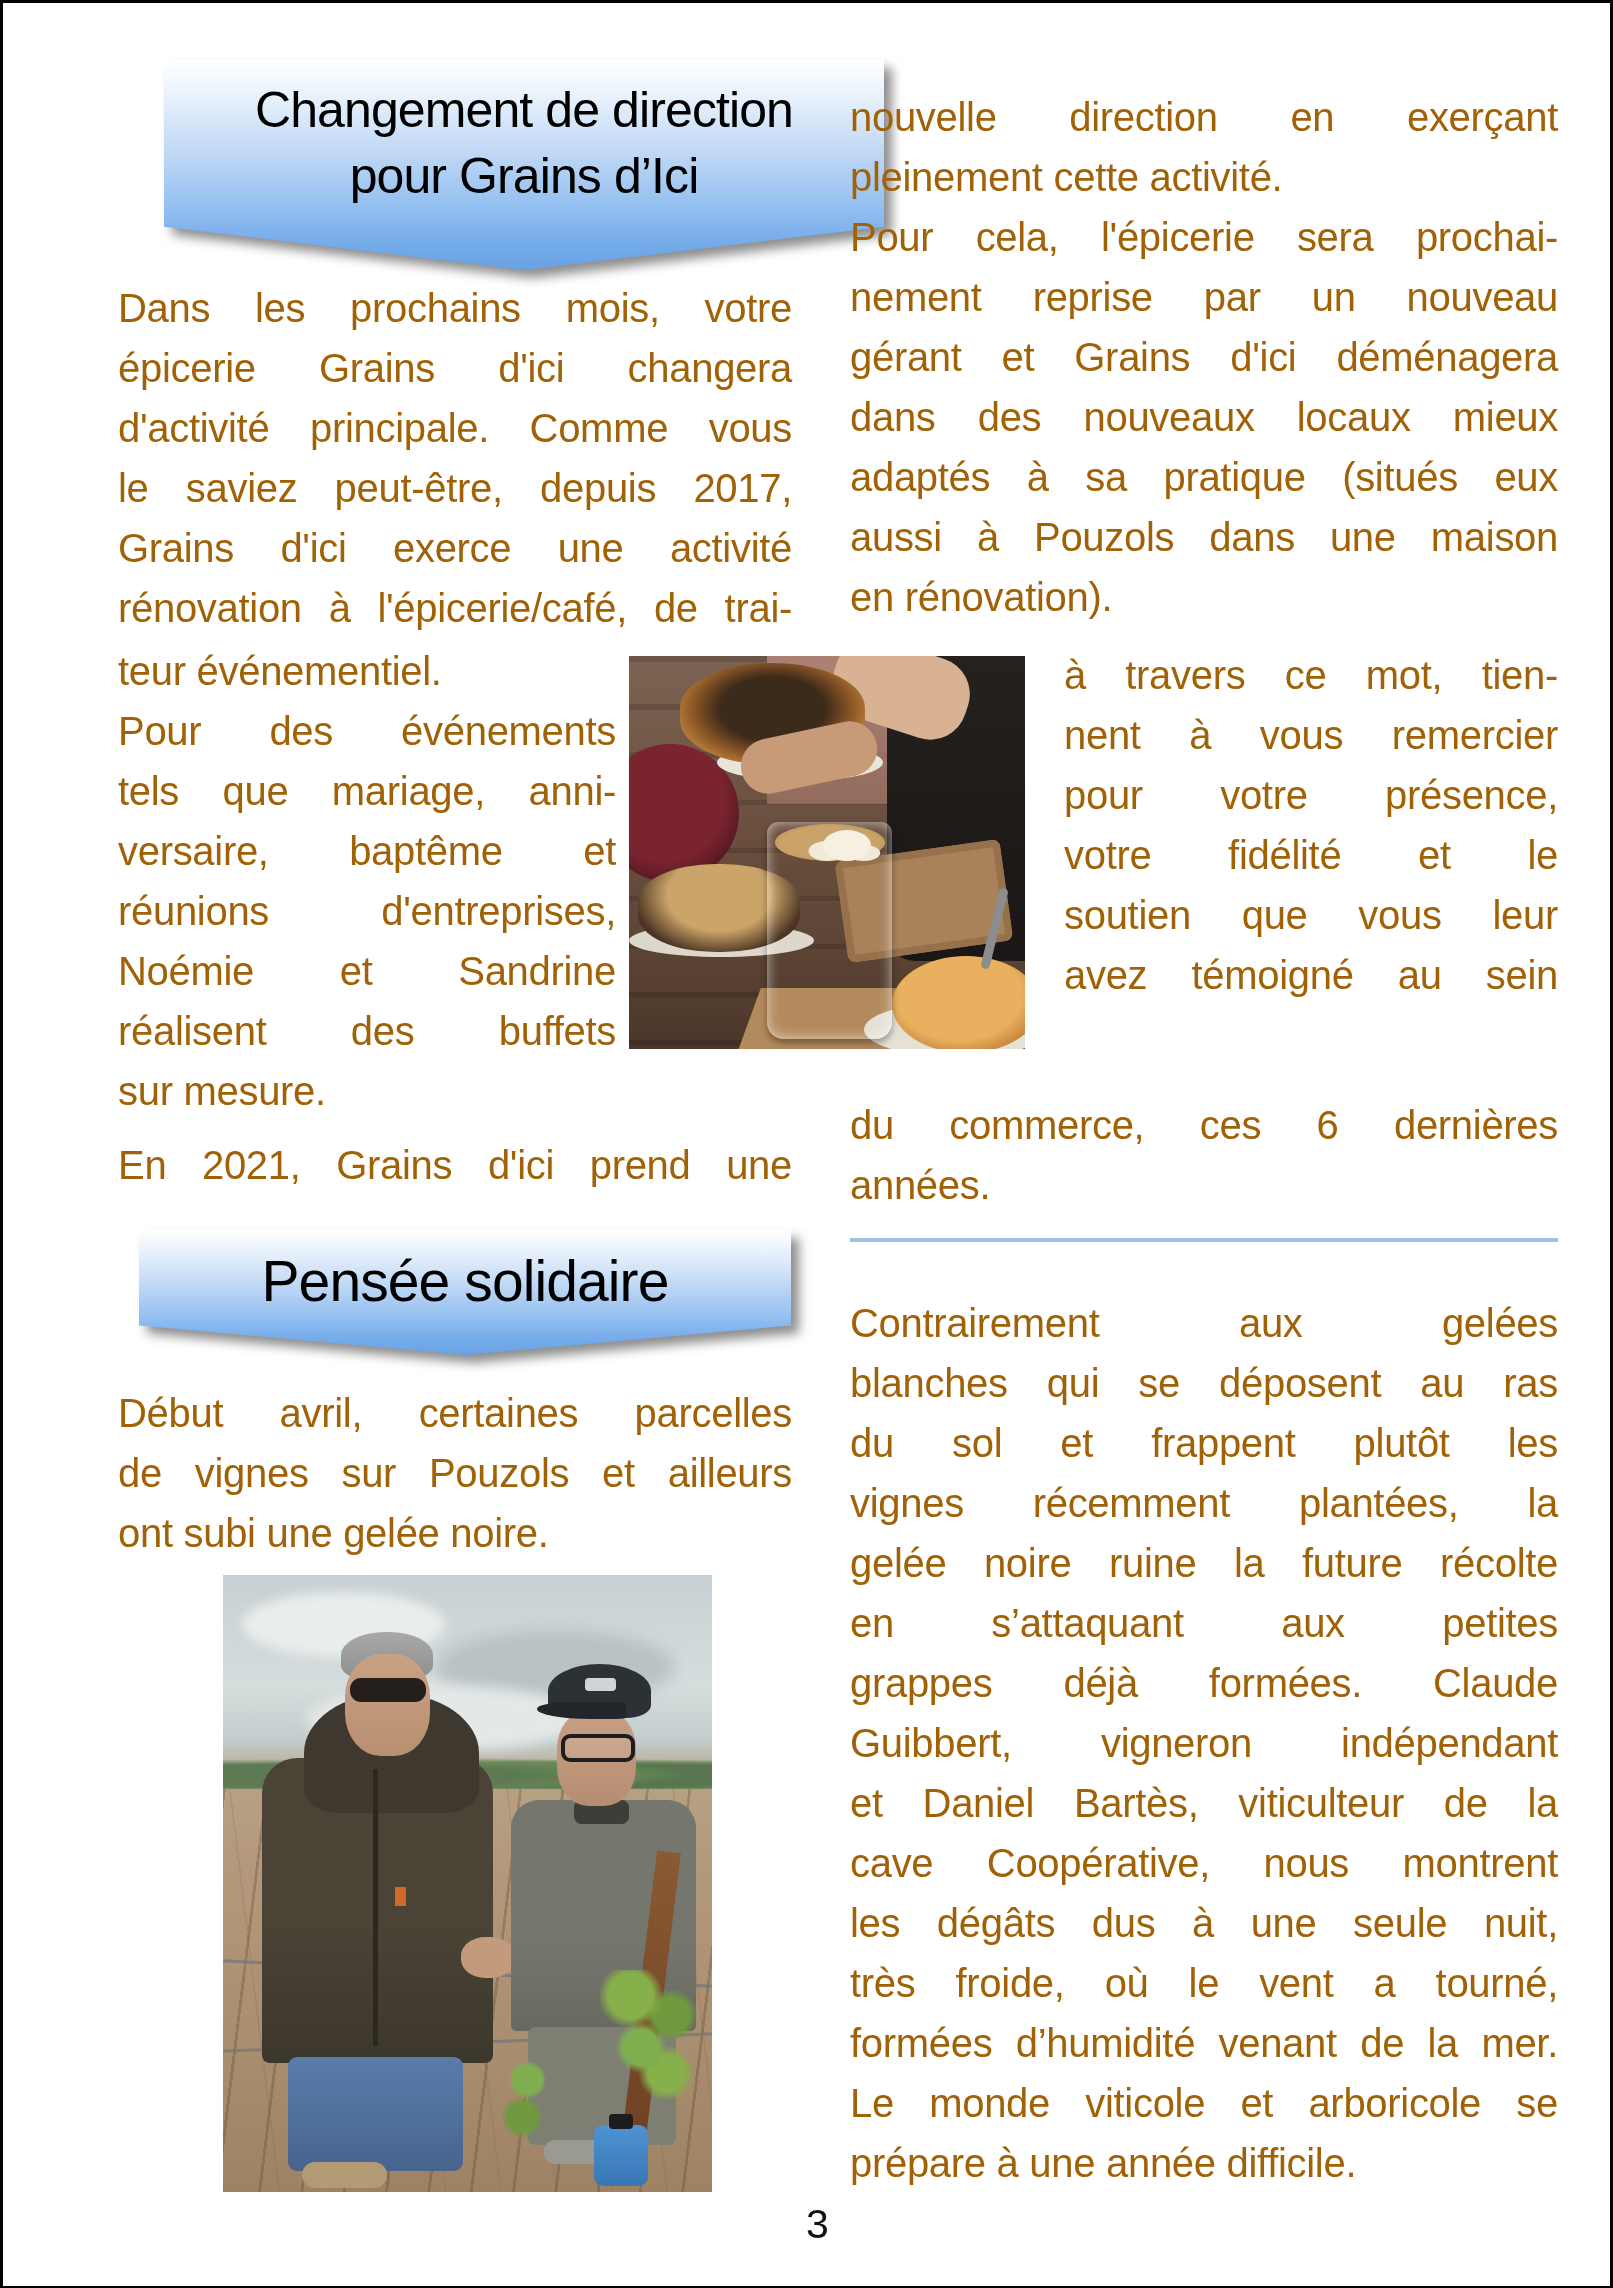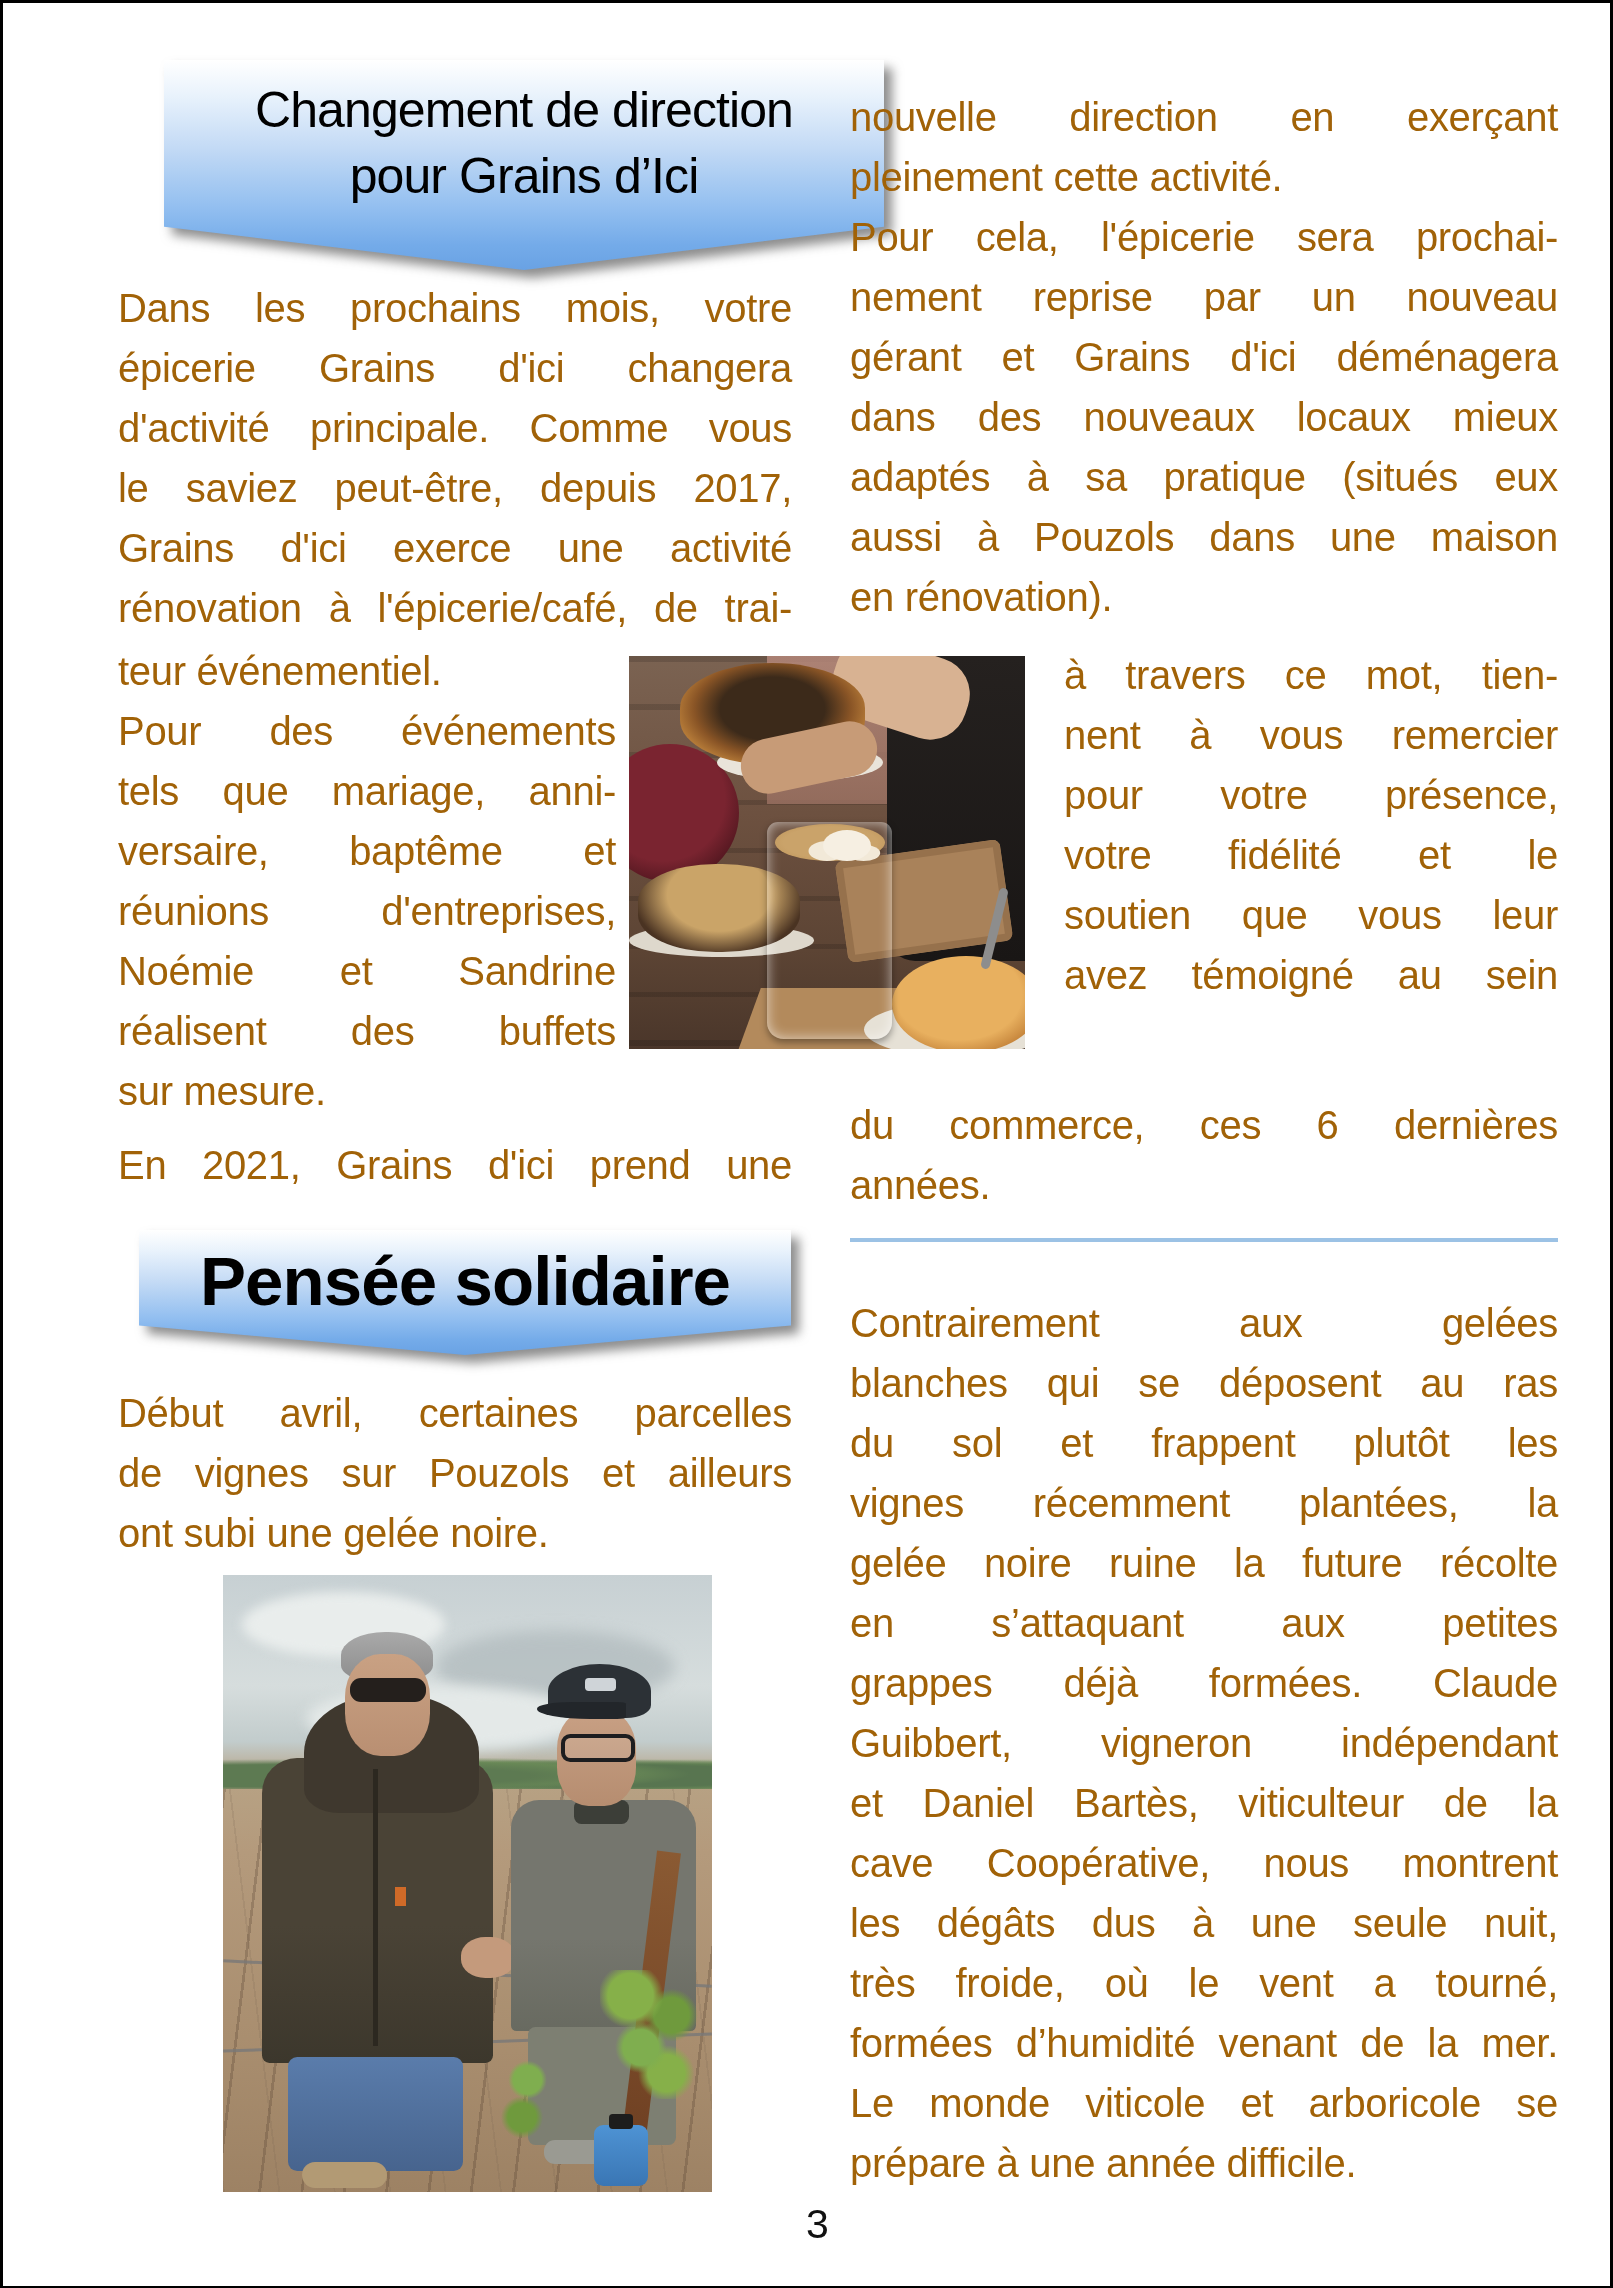--- a/index.html
+++ b/index.html
@@ -17,21 +17,21 @@
   .banner1{left:136px; top:57px; width:720px; height:210px;margin-left:25px;}
   .banner1 .shape{clip-path:polygon(0 0,100% 0,100% 79.4%,50% 100%,0 79.4%);}
   .banner2{left:136px; top:1227px; width:652px; height:125px;}
   .banner2 .shape{clip-path:polygon(0 0,100% 0,100% 76.3%,50% 100%,0 76.3%);}
   .banner .txt{
     position:absolute; left:0; right:0; text-align:center; color:#000;
     letter-spacing:-0.9px; font-weight:400;
   }
   .banner1 .t1{top:16.6px;  font-size:50px; line-height:66px;}
   .banner1 .t2{top:83px;  font-size:50px; line-height:66px;}
-  .banner2 .t1{top:7.4px;   font-size:69px; line-height:89px;font-weight:bold;}
+  .banner2 .t1{top:7.4px;   font-size:57px; line-height:89px;}
   
   .tblock{position:absolute; font-size:40px; line-height:60px; letter-spacing:-0.3px; color:#a16207;}
   .jline{text-align:justify; text-align-last:justify; white-space:normal; height:60px; overflow:visible;}
   .jline.end{text-align-last:left;}
   .blkA {left:115px; top:275px;  width:674px;}
   .blkB {left:115px; top:638px;  width:498px;}
   .blkC {left:115px; top:1132px; width:674px;}
   .blkD {left:115px; top:1380px; width:674px;}
   .blkR1{left:847px; top:84px;   width:708px;}
   .blkR2{left:1061px;top:642px;  width:494px;}

